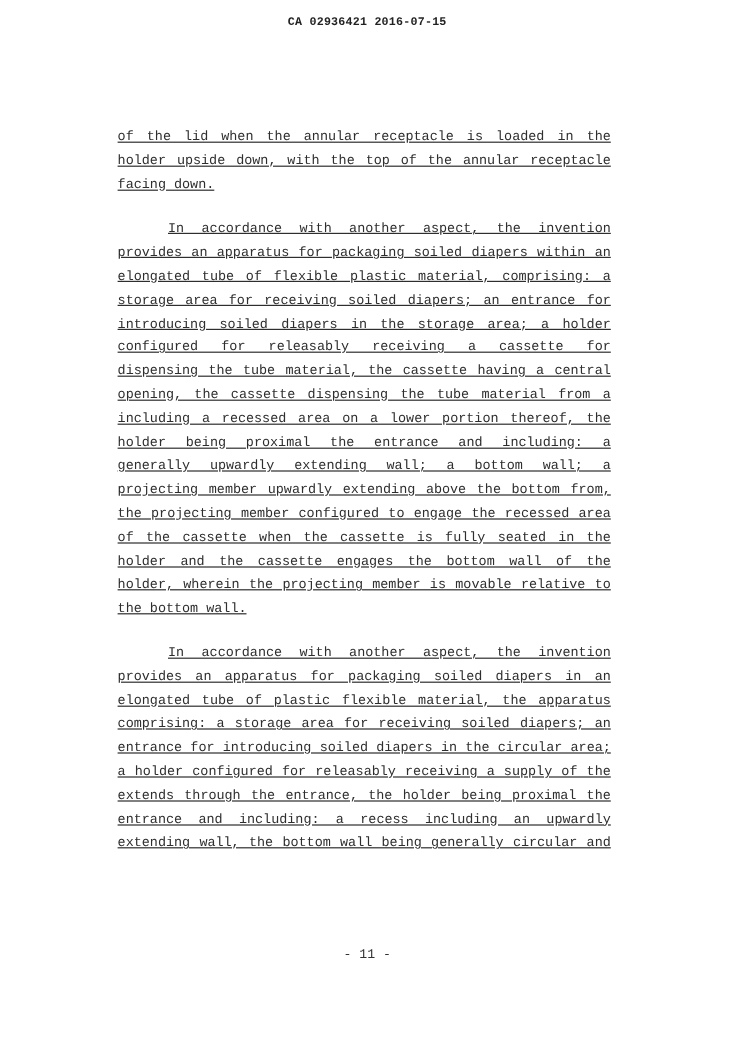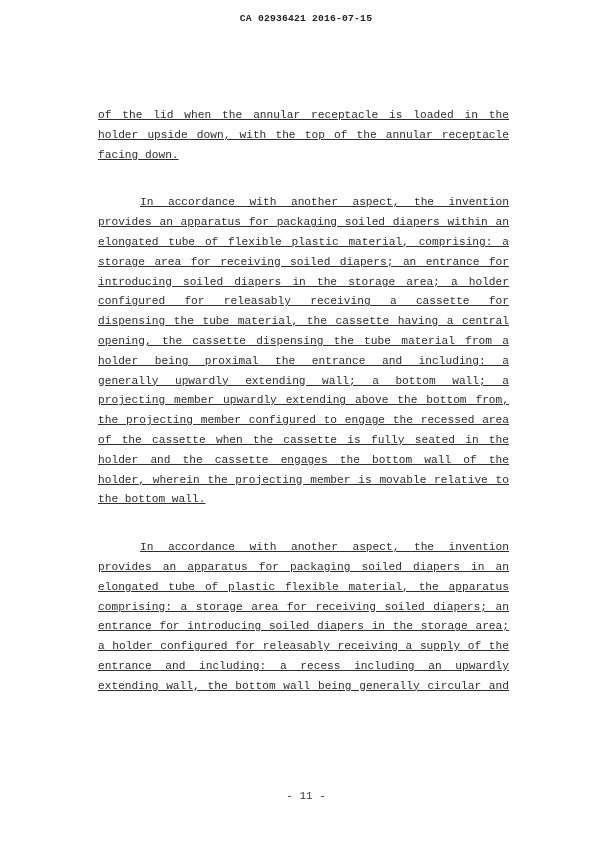--- a/index.html
+++ b/index.html
@@ -25,21 +25,21 @@
     color: #222222;
   }
   .doc-body {
     position: absolute;
     top: 106px;
     left: 98px;
     width: 411px;
     font-size: 11.2px;
     line-height: 19.8px;
   }
-  .paragraph.spaced { margin-top: 28px; }
+  .paragraph.spaced { margin-top: 17px; }
   .line {
     text-align: justify;
     text-align-last: justify;
     -moz-text-align-last: justify;
     white-space: normal;
     text-decoration: underline;
   }
   .line.last {
     text-align-last: left;
     -moz-text-align-last: left;
@@ -69,35 +69,37 @@
       </div>
       <div class="paragraph spaced">
         <div class="line indent">In accordance with another aspect, the invention</div>
         <div class="line">provides an apparatus for packaging soiled diapers within an</div>
         <div class="line">elongated tube of flexible plastic material, comprising: a</div>
         <div class="line">storage area for receiving soiled diapers; an entrance for</div>
         <div class="line">introducing soiled diapers in the storage area; a holder</div>
         <div class="line">configured for releasably receiving a cassette for</div>
         <div class="line">dispensing the tube material, the cassette having a central</div>
         <div class="line">opening, the cassette dispensing the tube material from a</div>
+        <div class="line">including a recessed area on a lower portion thereof, the</div>
         <div class="line">holder being proximal the entrance and including: a</div>
         <div class="line">generally upwardly extending wall; a bottom wall; a</div>
         <div class="line">projecting member upwardly extending above the bottom from,</div>
         <div class="line">the projecting member configured to engage the recessed area</div>
         <div class="line">of the cassette when the cassette is fully seated in the</div>
         <div class="line">holder and the cassette engages the bottom wall of the</div>
         <div class="line">holder, wherein the projecting member is movable relative to</div>
         <div class="line last">the bottom wall.</div>
       </div>
       <div class="paragraph spaced">
         <div class="line indent">In accordance with another aspect, the invention</div>
         <div class="line">provides an apparatus for packaging soiled diapers in an</div>
         <div class="line">elongated tube of plastic flexible material, the apparatus</div>
         <div class="line">comprising: a storage area for receiving soiled diapers; an</div>
-        <div class="line">entrance for introducing soiled diapers in the storage area;</div>
+        <div class="line">entrance for introducing soiled diapers in the circular area;</div>
         <div class="line">a holder configured for releasably receiving a supply of the</div>
+        <div class="line">extends through the entrance, the holder being proximal the</div>
         <div class="line">entrance and including: a recess including an upwardly</div>
         <div class="line">extending wall, the bottom wall being generally circular and</div>
       </div>
     </div>
 
   <div class="doc-footer">- 11 -</div>
 </div>
 
 </body></html>

